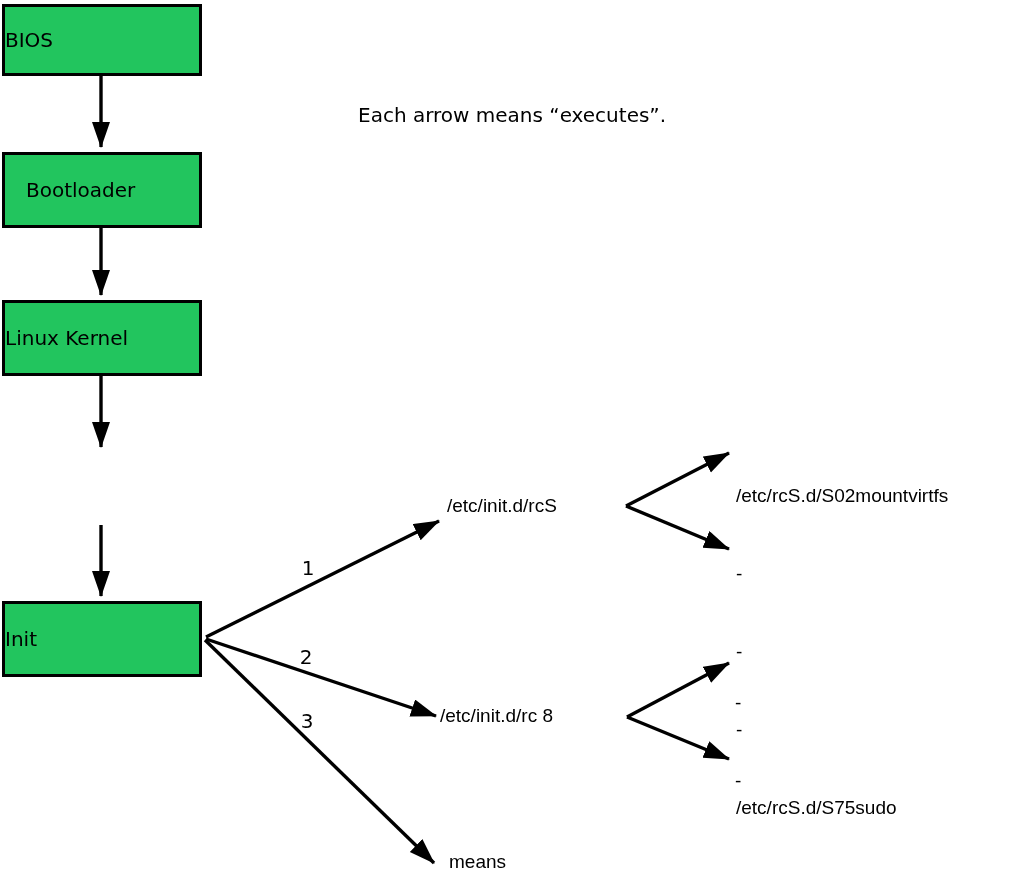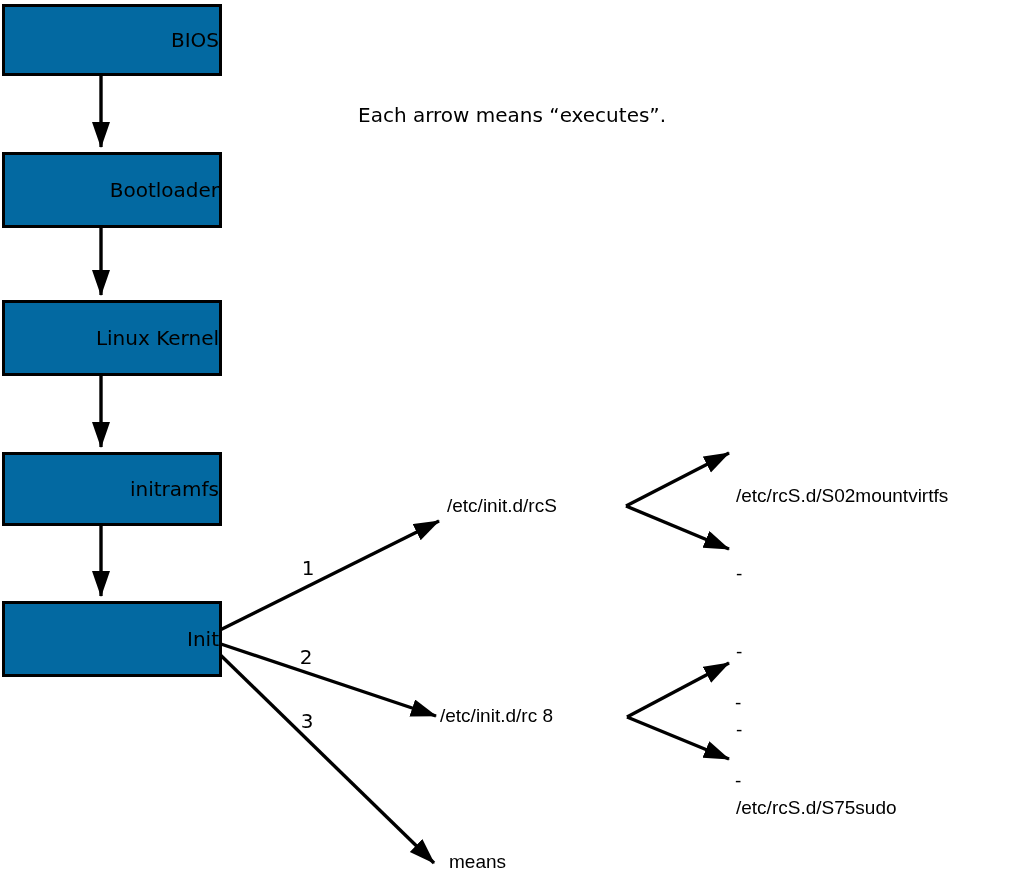--- a/index.html
+++ b/index.html
@@ -13,26 +13,26 @@
     color: #000000;
   }
   #arrow-layer {
     position: absolute;
     left: 0; top: 0;
     width: 1024px; height: 875px;
   }
   .flow-box {
     position: absolute;
     left: 2px;
-    width: 220px;
+    width: 200px;
     border: 3px solid #000000;
-    background: #0369a1;
+    background: #22c55e;
     display: flex;
     align-items: center;
-    justify-content: flex-end;
+    justify-content: flex-start;
     font-size: 20px;
     box-sizing: border-box;
   }
   .note {
     position: absolute;
     left: 358px;
     top: 103px;
     font-size: 20px;
     white-space: nowrap;
     text-align: center;
@@ -91,23 +91,20 @@
 
   <div class="flow-box" style="top:4px;  height:72px;">
     <span>BIOS</span>
   </div>
   <div class="flow-box" style="top:152px; height:76px;padding-left:21px;">
     <span>Bootloader</span>
   </div>
   <div class="flow-box" style="top:300px; height:76px;">
     <span>Linux Kernel</span>
   </div>
-  <div class="flow-box" style="top:452px; height:74px;">
-    <span>initramfs</span>
-  </div>
   <div class="flow-box" style="top:601px; height:76px;">
     <span>Init</span>
   </div>
 
   <div class="branch-num" style="left:298px; top:556px;">1</div>
   <div class="branch-num" style="left:296px; top:645px;">2</div>
   <div class="branch-num" style="left:297px; top:709px;">3</div>
 
   <div class="target-label mono" style="left:447px; top:493px;">/etc/init.d/rcS</div>
   <div class="target-label mono" style="left:440px; top:703px;">/etc/init.d/rc 8</div>

